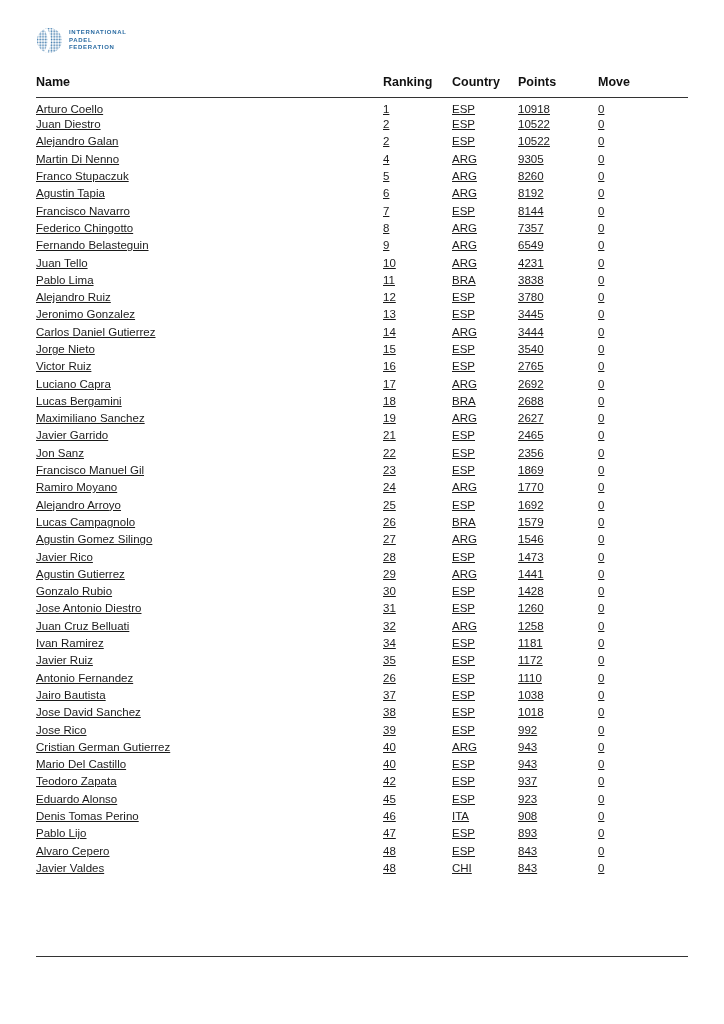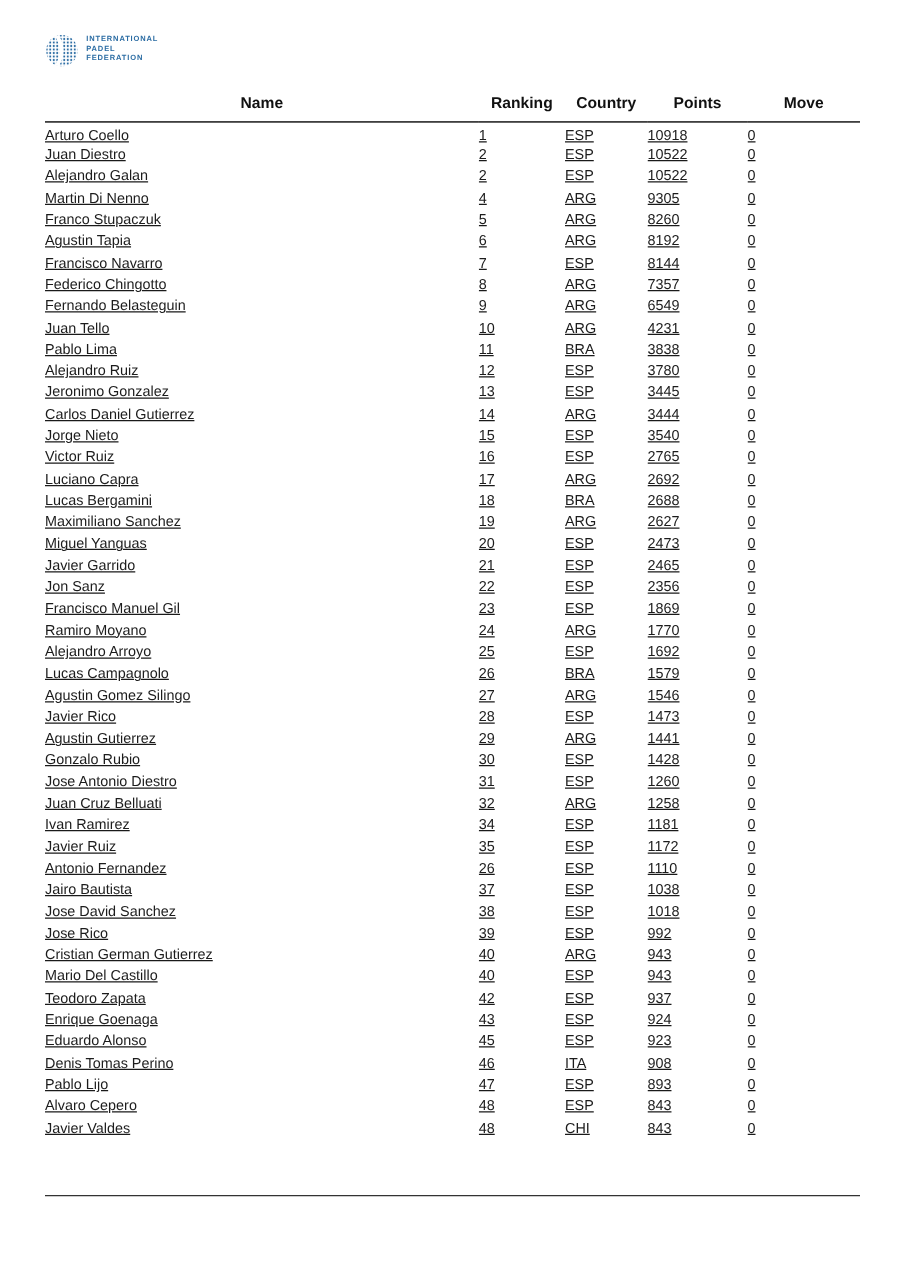--- a/index.html
+++ b/index.html
@@ -47,21 +47,21 @@
     width: 100%;
     table-layout: fixed;
   }
   col.c-name    { width: 347px; }
   col.c-ranking { width: 69px; }
   col.c-country { width: 66px; }
   col.c-points  { width: 80px; }
   col.c-move    { width: 90px; }
 
   thead th {
-    text-align: center;
+    text-align: left;
     font-size: 12.5px;
     font-weight: bold;
     color: #111;
     padding: 0 0 8px 0;
     border-bottom: 1px solid #333;
     line-height: 13px;
   }
   tbody tr { height: 17.3px; text-decoration: underline; }
   tbody tr.first-row td { padding-top: 5px; }
   tbody td {
@@ -274,27 +274,20 @@
   </tr>
 
   <tr>
     <td>Maximiliano Sanchez</td>
     <td>19</td>
     <td>ARG</td>
     <td>2627</td>
     <td>0</td>
   </tr>
 
-  <tr>
-    <td>Miguel Yanguas</td>
-    <td>20</td>
-    <td>ESP</td>
-    <td>2473</td>
-    <td>0</td>
-  </tr>
 
   <tr>
     <td>Javier Garrido</td>
     <td>21</td>
     <td>ESP</td>
     <td>2465</td>
     <td>0</td>
   </tr>
 
   <tr>
@@ -451,27 +444,20 @@
   </tr>
 
   <tr>
     <td>Teodoro Zapata</td>
     <td>42</td>
     <td>ESP</td>
     <td>937</td>
     <td>0</td>
   </tr>
 
-  <tr>
-    <td>Enrique Goenaga</td>
-    <td>43</td>
-    <td>ESP</td>
-    <td>924</td>
-    <td>0</td>
-  </tr>
 
 
   <tr>
     <td>Eduardo Alonso</td>
     <td>45</td>
     <td>ESP</td>
     <td>923</td>
     <td>0</td>
   </tr>
 

